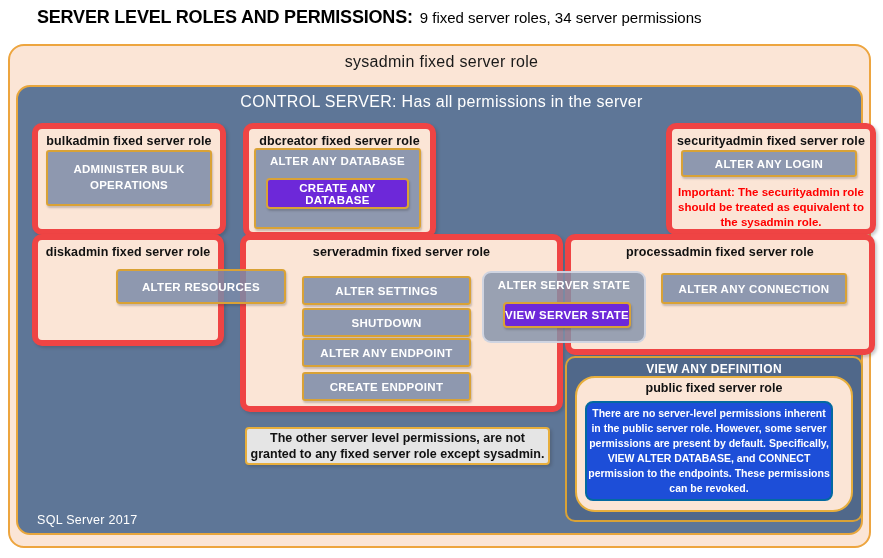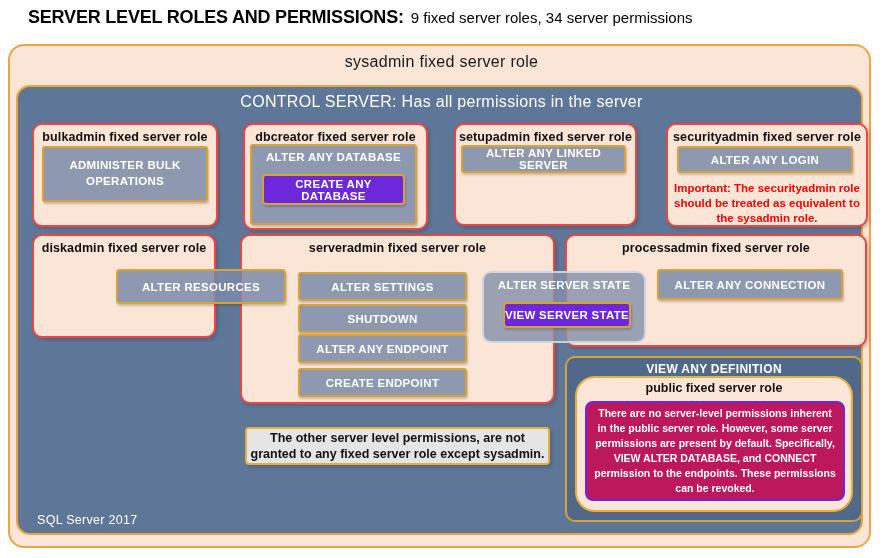--- a/index.html
+++ b/index.html
@@ -3,21 +3,21 @@
 <meta charset="utf-8">
 <style>
   html,body { margin:0; padding:0; background:#ffffff; }
   #page {
     position:relative; width:883px; height:558px; background:#ffffff;
     font-family:"Liberation Sans", sans-serif; overflow:hidden;
   }
   .abs { position:absolute; }
 
   
-  #diagram-title { left:28px; top:7px; white-space:nowrap; }
+  #diagram-title { left:37px; top:7px; white-space:nowrap; }
   #diagram-title .main { font-size:18px; font-weight:bold; color:#000; letter-spacing:-0.2px; }
   #diagram-title .sub  { font-size:15px; color:#000; margin-left:7px; }
 
   
   #sysadmin-box {
     left:8px; top:44px; width:859px; height:500px;
     background:#FBE5D6; border:2px solid #EDA53F; border-radius:16px;
   }
   #sysadmin-label {
     left:0; top:53px; width:100%; text-align:center;
@@ -32,21 +32,21 @@
   #control-label {
     left:0; top:93px; width:100%; text-align:center;
     color:#ffffff; font-size:16px; letter-spacing:0.3px; z-index:2;
   }
   #footer-label {
     left:37px; top:513px; color:#ffffff; font-size:12.5px; z-index:2; letter-spacing:0.3px;
   }
 
   
   .role-box {
-    position:absolute; background:#FBE5D6; border:2px solid #ef4444;
+    position:absolute; background:#FBE5D6; border:6px solid #ef4444;
     border-radius:10px; z-index:2; box-shadow:2px 2px 3px rgba(50,50,60,0.25);
   }
   .role-label {
     margin-top:5px; text-align:center; font-weight:bold;
     font-size:12.5px; color:#111; letter-spacing:0.1px;
   }
   #role-bulkadmin     { left:32px;  top:123px; width:182px; height:100px; }
   #role-dbcreator     { left:243px; top:123px; width:181px; height:103px; }
   #role-setupadmin    { left:454px; top:123px; width:179px; height:99px;  }
   #role-securityadmin { left:666px; top:123px; width:198px; height:100px; }
@@ -116,23 +116,23 @@
     margin-top:4px; text-align:center; color:#ffffff; font-weight:bold;
     font-size:12px; letter-spacing:0.3px;
   }
   #public-box {
     left:8px; top:18px; width:274px; height:132px;
     background:#FBE5D6; border:2px solid #E7AE3C; border-radius:20px;
   }
   #public-label { margin-top:3px; text-align:center; font-weight:bold; font-size:12.5px; color:#111; }
   #public-desc {
     left:8px; top:23px; width:244px; height:96px;
-    background:#be185d; border:2px solid #6d28d9; border-radius:8px;
+    background:#1d4ed8; border:2px solid #0369a1; border-radius:8px;
     color:#ffffff; font-weight:bold; font-size:10.5px; line-height:1.42;
-    display:flex; align-items:center; text-align:center; padding:0 6px;
+    display:flex; align-items:center; text-align:center; padding:0 0;
   }
 </style>
 </head>
 <body>
 
 <div id="page">
 
   <div class="abs" id="diagram-title">
     <span class="main">SERVER LEVEL ROLES AND PERMISSIONS:</span><span class="sub">9 fixed server roles, 34 server permissions</span>
   </div>
@@ -150,24 +150,20 @@
   </div>
 
   <div class="role-box" id="role-dbcreator">
     <div class="role-label">dbcreator fixed server role</div>
     <div class="perm" id="perm-alter-any-database">
       <span>ALTER ANY DATABASE</span>
       <div class="perm perm-dark" id="perm-create-any-database">CREATE ANY DATABASE</div>
     </div>
   </div>
 
-  <div class="role-box" id="role-setupadmin">
-    <div class="role-label">setupadmin fixed server role</div>
-    <div class="perm" id="perm-alter-any-linked-server">ALTER ANY LINKED SERVER</div>
-  </div>
 
   <div class="role-box" id="role-securityadmin">
     <div class="role-label">securityadmin fixed server role</div>
     <div class="perm" id="perm-alter-any-login">ALTER ANY LOGIN</div>
     <div id="securityadmin-warning" style="margin-top:37px;">Important: The securityadmin role should be treated as equivalent to the sysadmin role.</div>
   </div>
 
   <div class="role-box" id="role-diskadmin">
     <div class="role-label">diskadmin fixed server role</div>
   </div>

